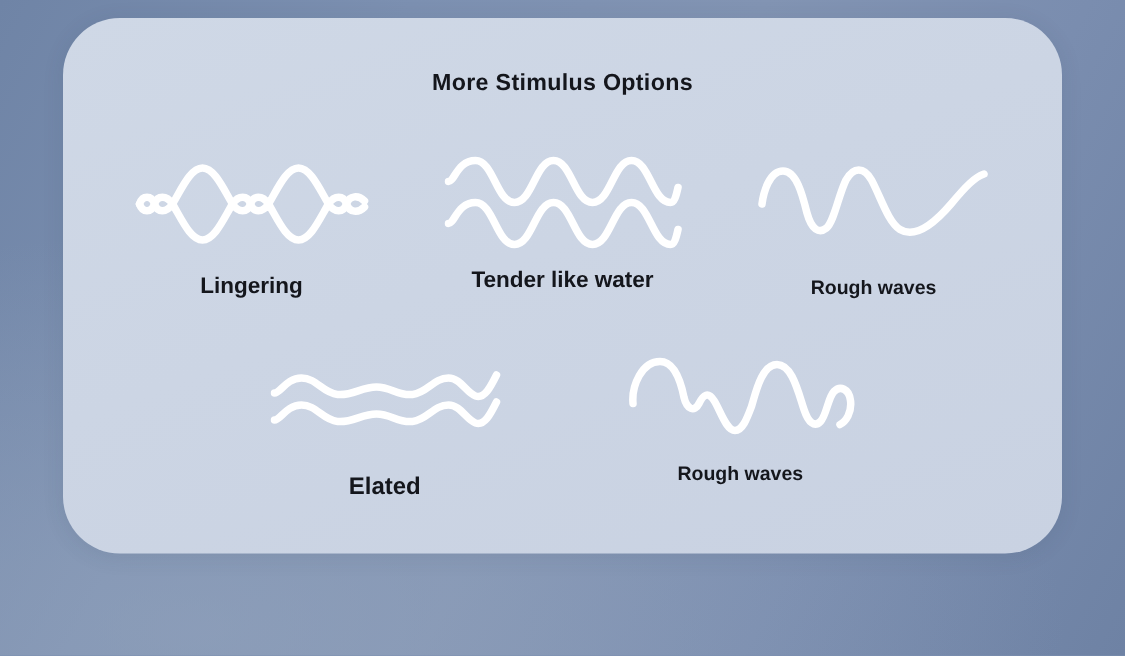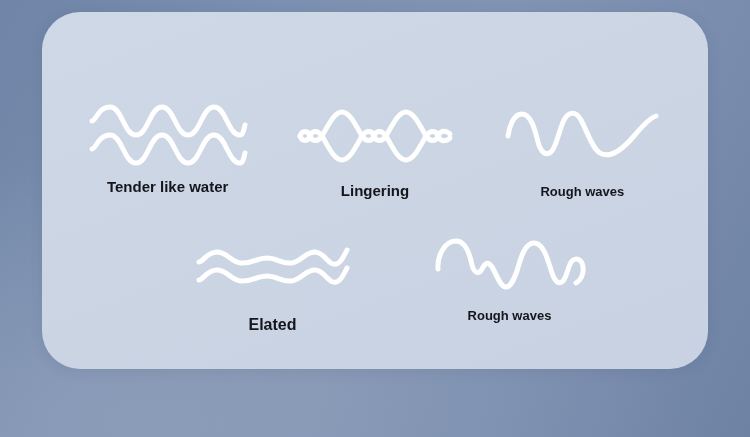--- a/index.html
+++ b/index.html
@@ -42,21 +42,21 @@
     letter-spacing: 0.2px;
     color: #14161c;
   }
   .grid-row {
     position: absolute;
     display: flex;
     width: 100%;
     box-sizing: border-box;
   }
   .row-1 { top: 88px; left: 0; padding: 0 22px; }
-  .row-2 { top: 218px; left: 16px; padding: 0 96px; }
+  .row-2 { top: 218px; left: 0; padding: 0 96px; }
   .option {
     flex: 1 1 0;
     display: flex;
     flex-direction: column;
     align-items: center;
   }
   .wave-box {
     width: 180px;
     height: 72px;
     display: flex;
@@ -90,46 +90,23 @@
   .opt-rough1 .option-label { margin-top: 12px; }
   .opt-lingering .option-label { margin-top: 10px; }
 </style>
 </head>
 <body>
 
 <div id="screen">
 
   <div class="panel">
 
+    <div class="panel-title">More Stimulus Options</div>
 
     <div class="grid-row row-1">
-
-      <div class="option opt-tender">
-        <div class="wave-box">
-          <svg width="160" height="64" viewBox="0 0 160 64" aria-hidden="true">
-            <path class="wave-stroke" d="M4 18
-              C 8 18, 10 4, 22 4
-              S 36 32, 48 32
-              S 62 4, 74 4
-              S 88 32, 100 32
-              S 114 4, 126 4
-              S 140 32, 152 32
-              C 155 32, 156 26, 157 22"></path>
-            <path class="wave-stroke" d="M4 46
-              C 8 46, 10 32, 22 32
-              S 36 60, 48 60
-              S 62 32, 74 32
-              S 88 60, 100 60
-              S 114 32, 126 32
-              S 140 60, 152 60
-              C 155 60, 156 54, 157 50"></path>
-          </svg>
-        </div>
-        <div class="option-label">Tender like water</div>
-      </div>
 
       <div class="option opt-lingering">
         <div class="wave-box">
           <svg width="158" height="56" viewBox="0 0 158 56" aria-hidden="true">
             <path class="wave-stroke" d="M4 28
               C 6 22, 12 22, 14 28
               C 16 34, 22 34, 26 28
               C 32 18, 38 4, 46 4
               C 54 4, 60 18, 66 28
               C 70 34, 76 34, 78 28
@@ -147,20 +124,44 @@
               C 80 34, 86 34, 90 28
               C 96 38, 102 52, 110 52
               C 118 52, 124 38, 130 28
               C 134 22, 140 22, 142 28
               C 144 34, 150 34, 154 30"></path>
           </svg>
         </div>
         <div class="option-label">Lingering</div>
       </div>
 
+      <div class="option opt-tender">
+        <div class="wave-box">
+          <svg width="160" height="64" viewBox="0 0 160 64" aria-hidden="true">
+            <path class="wave-stroke" d="M4 18
+              C 8 18, 10 4, 22 4
+              S 36 32, 48 32
+              S 62 4, 74 4
+              S 88 32, 100 32
+              S 114 4, 126 4
+              S 140 32, 152 32
+              C 155 32, 156 26, 157 22"></path>
+            <path class="wave-stroke" d="M4 46
+              C 8 46, 10 32, 22 32
+              S 36 60, 48 60
+              S 62 32, 74 32
+              S 88 60, 100 60
+              S 114 32, 126 32
+              S 140 60, 152 60
+              C 155 60, 156 54, 157 50"></path>
+          </svg>
+        </div>
+        <div class="option-label">Tender like water</div>
+      </div>
+
       <div class="option opt-rough1">
         <div class="wave-box">
           <svg width="156" height="56" viewBox="0 0 156 56" aria-hidden="true">
             <path class="wave-stroke" d="M4 28
               C 5 20, 9 6, 18 6
               C 27 6, 31 22, 34 34
               C 37 45, 42 48, 47 44
               C 52 40, 55 22, 60 12
               C 65 3, 72 3, 77 12
               C 83 23, 88 40, 96 45

